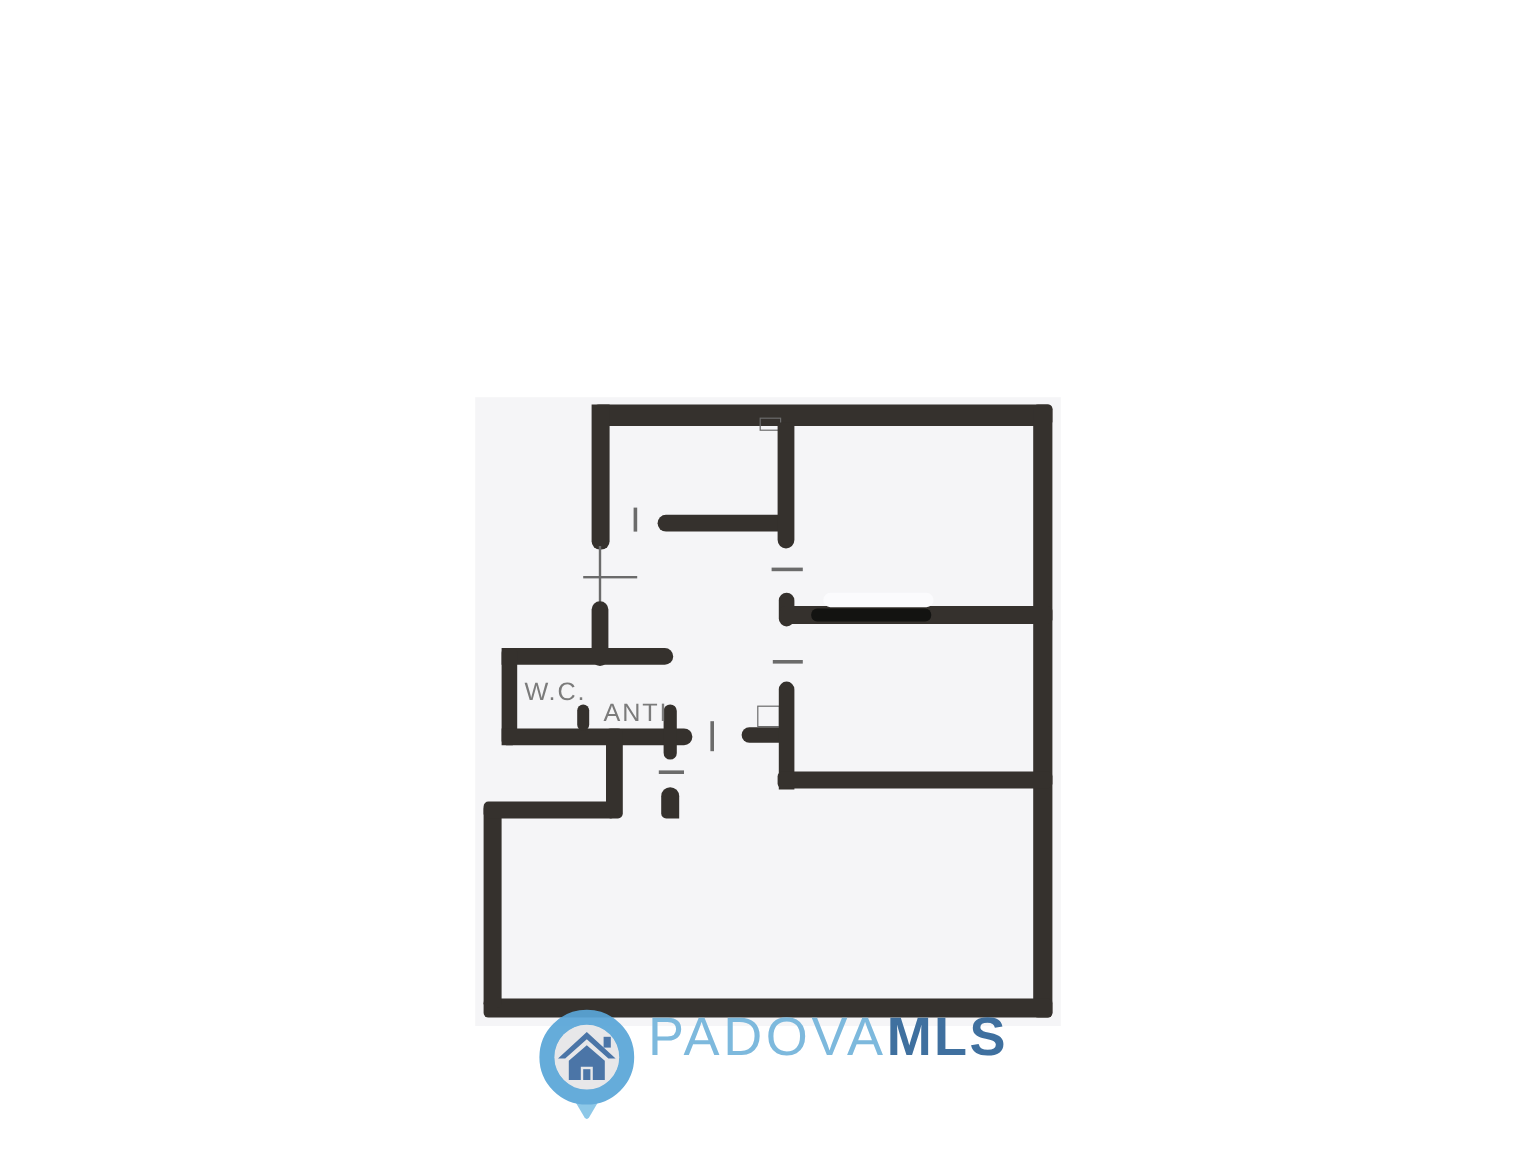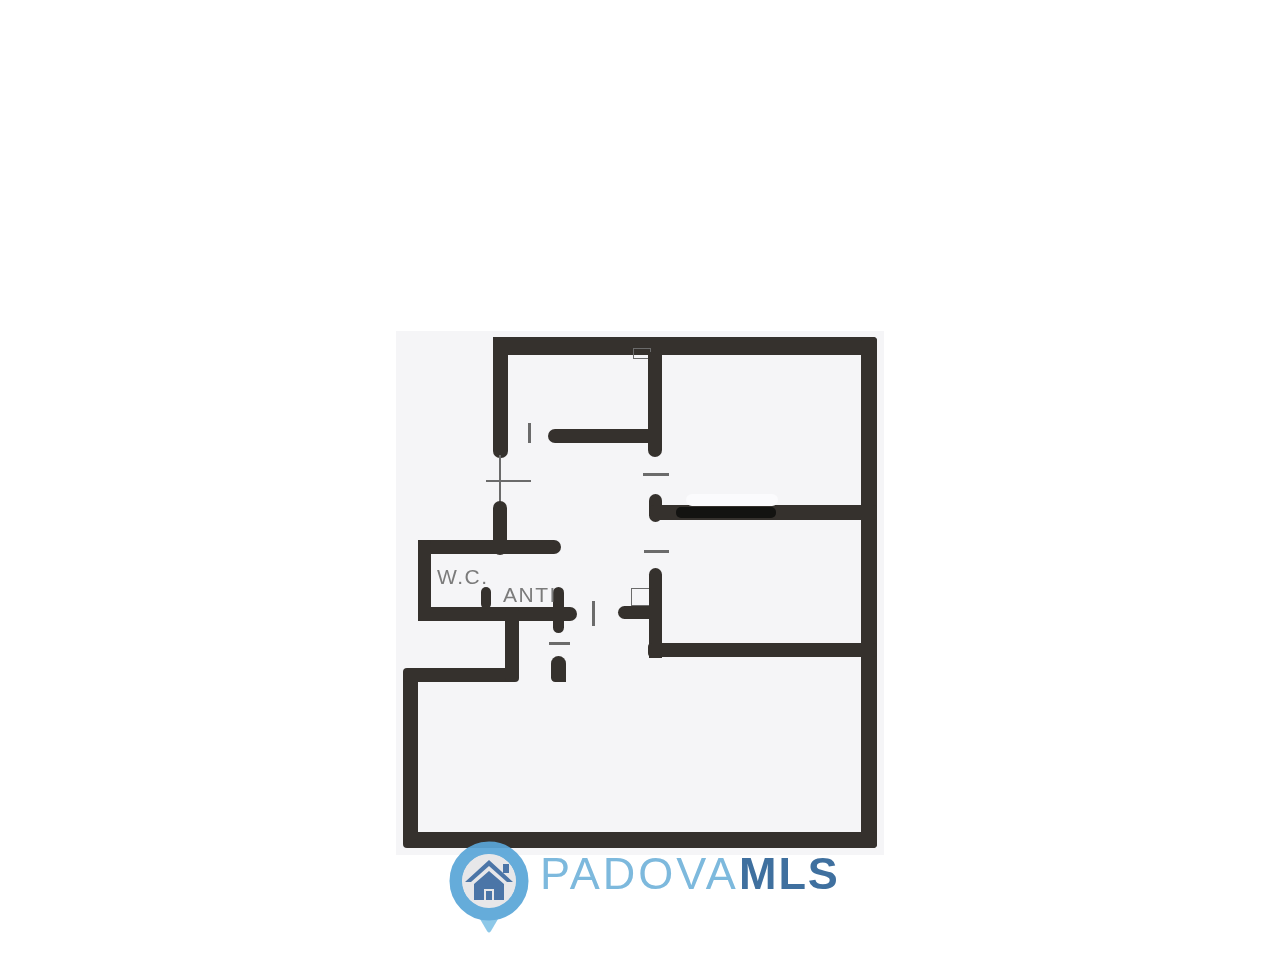--- a/index.html
+++ b/index.html
@@ -30,21 +30,21 @@
   .smudge{position:absolute;background:#131311;border-radius:5px;}
   .whiteout{position:absolute;background:#fbfbfd;border-radius:8px;}
   .room-label{
     position:absolute;color:var(--label-color,#7b7b7b);
     font-size:21px;letter-spacing:1.5px;font-weight:400;
   }
   
   .watermark{position:absolute;left:446px;top:838px;width:420px;height:100px;}
   .pin{position:absolute;left:0;top:2px;opacity:.93;}
   .brand{
-    position:absolute;left:94px;top:14px;white-space:nowrap;
+    position:absolute;left:94px;top:4px;white-space:nowrap;
     font-size:45px;letter-spacing:3px;line-height:44px;
   }
   .brand .primary{color:var(--brand-primary-color,#7db9dd);font-weight:400;}
   .brand .secondary{color:var(--brand-secondary-color,#3f709f);font-weight:700;letter-spacing:2px;}
   .pin .ring{stroke:var(--pin-ring-color,#5aa6d8);}
   .pin .tail{fill:var(--pin-tail-color,#85c4e7);}
   .pin .inner{fill:var(--pin-inner-color,#e6e6e8);}
   .pin .house{fill:var(--house-color,#3e6ba1);}
 </style>
 </head>

